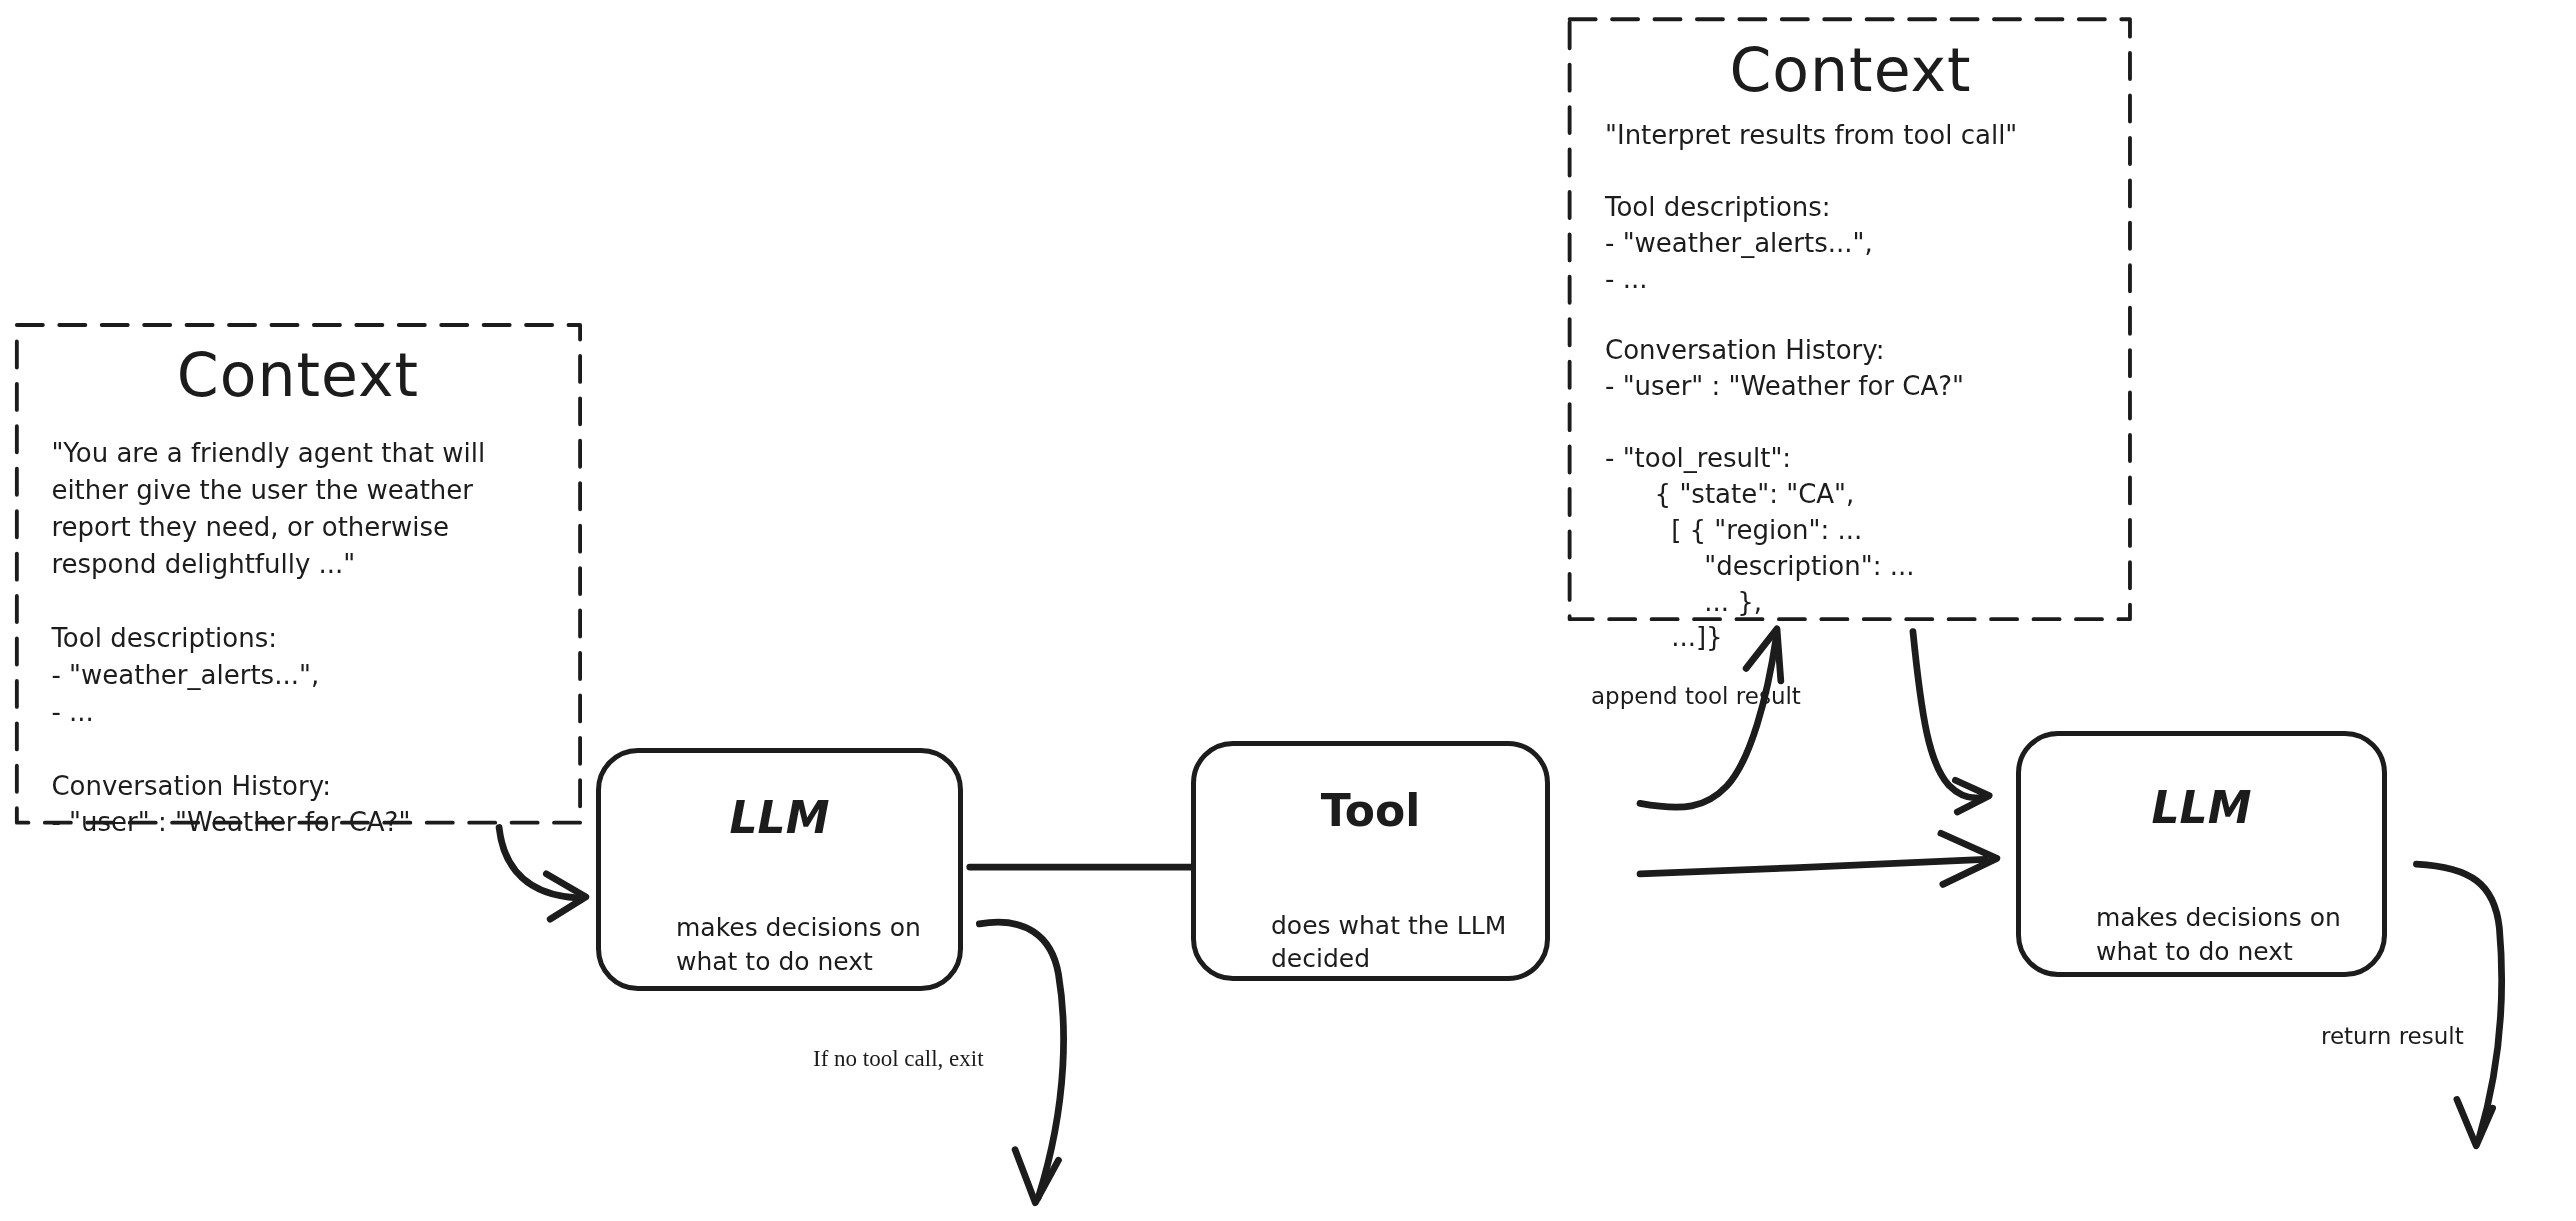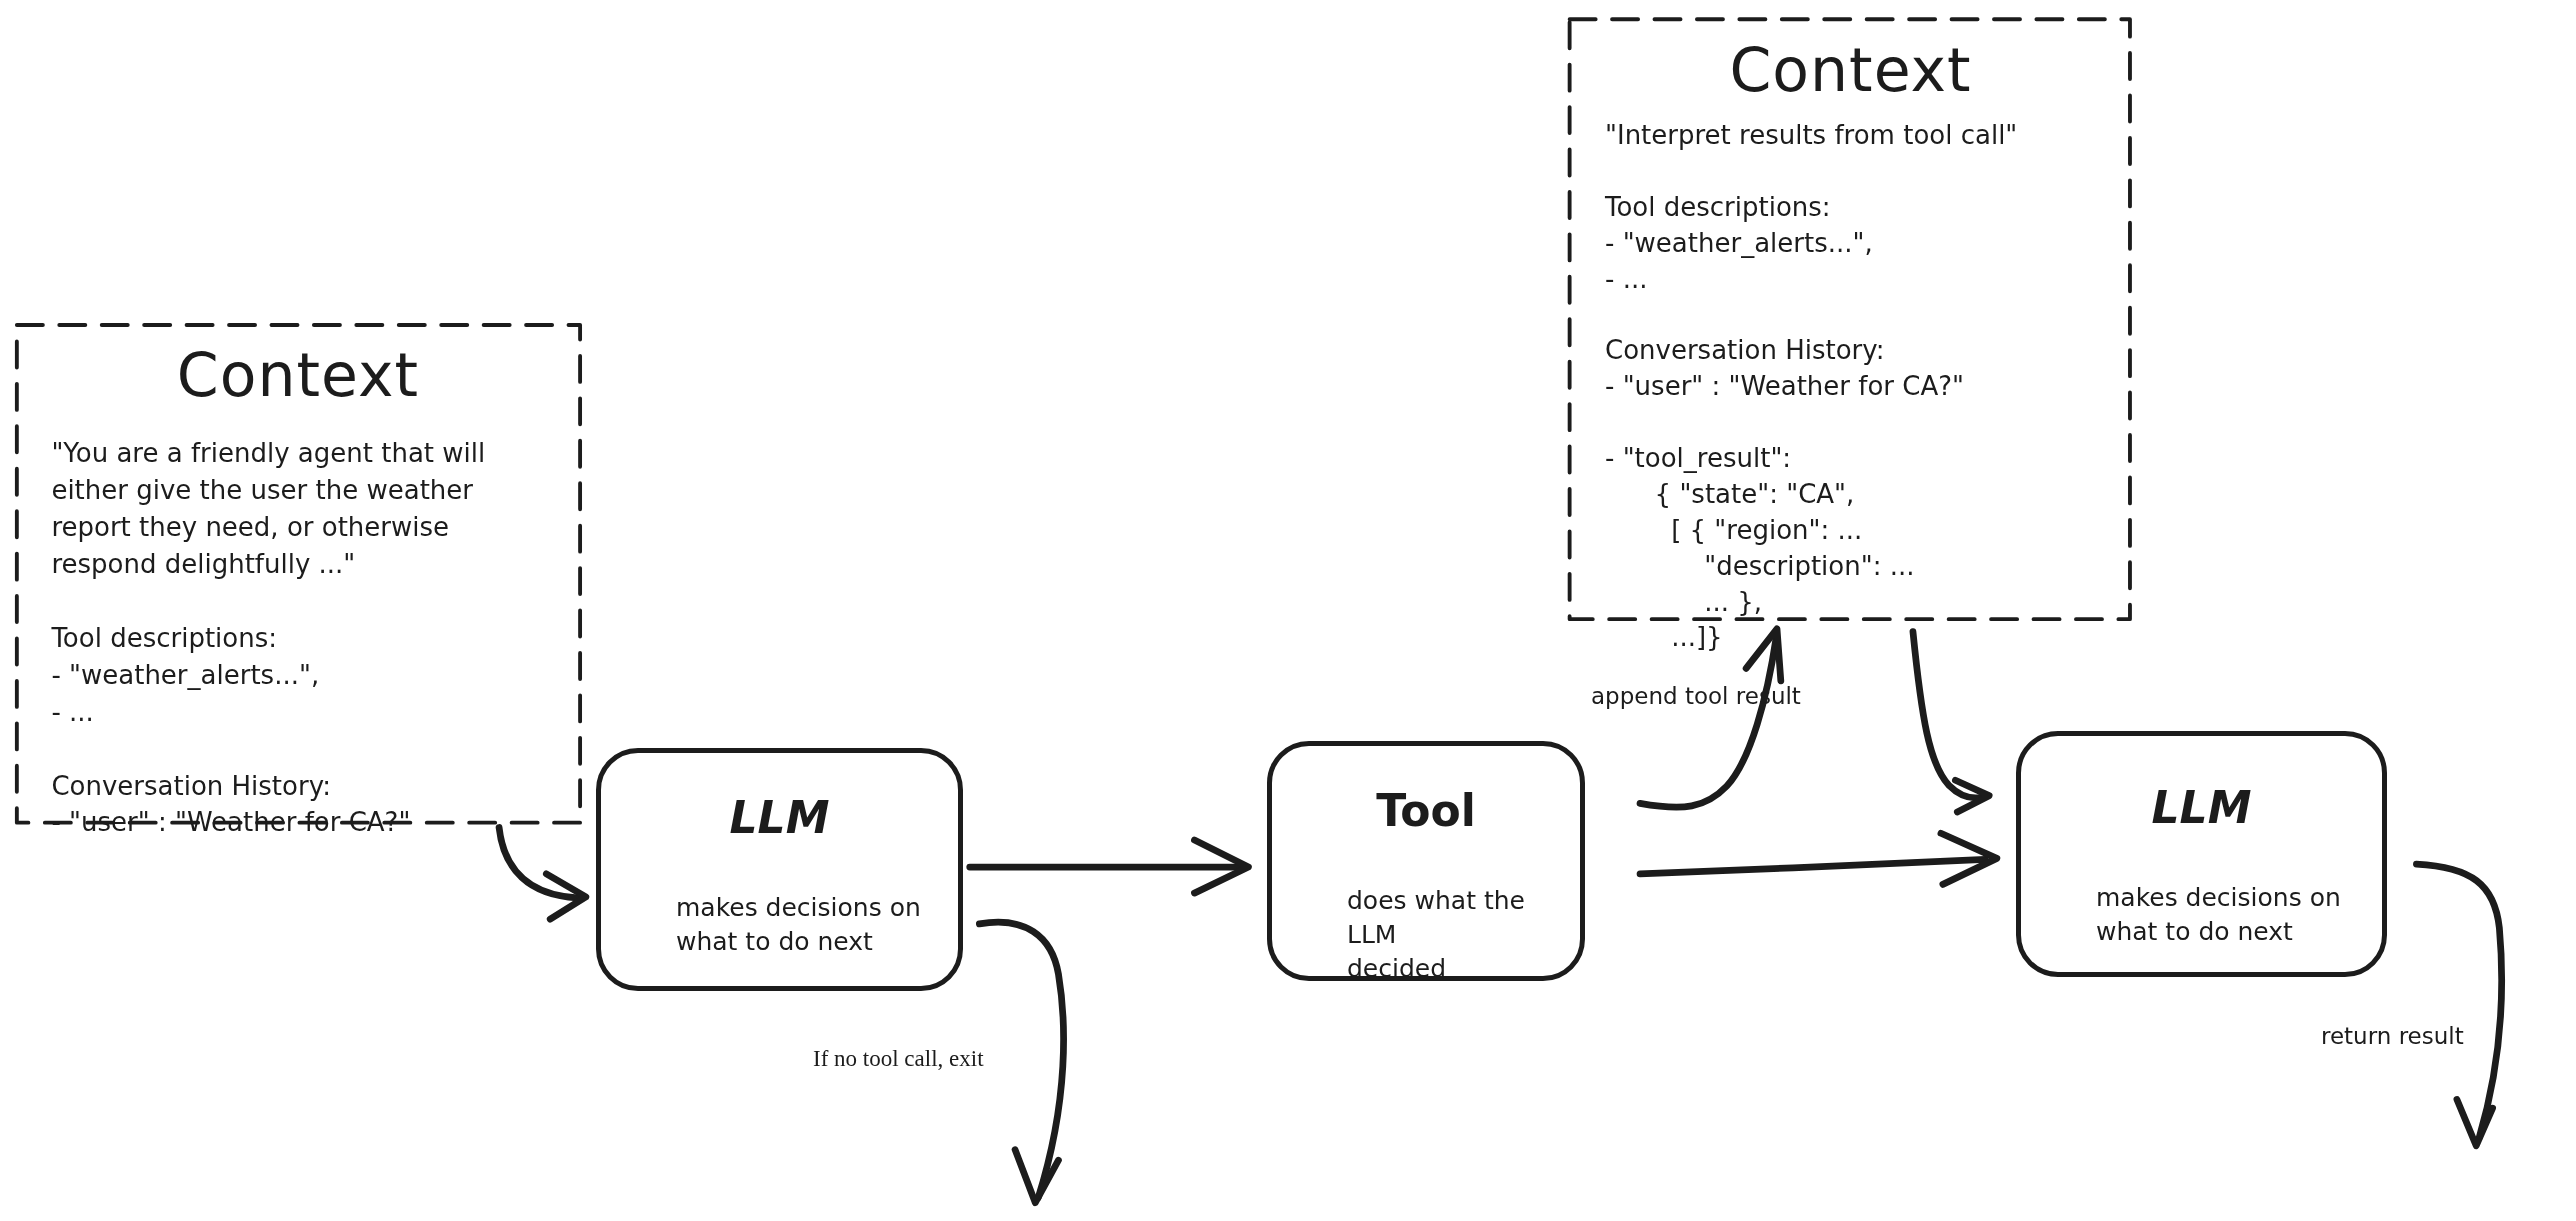--- a/index.html
+++ b/index.html
@@ -50,37 +50,38 @@
   #context-right { left: 1570px; top: 19.3px;  width: 561px; height: 600px; }
   #context-right .ctx-body { margin-top: 13.5px; line-height: 1.38; }
   .node {
     position: absolute;
     border: 5.8px solid #1c1c1c;
     border-radius: 42px;
     box-sizing: border-box;
     display: flex;
     flex-direction: column;
     background: #ffffff;
+    gap: 20px;
   }
   .node-title {
     font-size: 44px;
     font-weight: bold;
     align-self: center;
     margin-top: 39px;
   }
   .node.llm .node-title { font-style: italic; }
   .node-sub {
     font-size: 25px;
     line-height: 1.35;
     white-space: pre-wrap;
     margin-top: 48px;
     padding-left: 75px;
   }
   #llm-first  { left: 596px;  top: 748px; width: 367px; height: 243px; }
-  #tool-node  { left: 1267px; top: 741px; width: 318px; height: 240px; justify-content: space-between; }
+  #tool-node  { left: 1191px; top: 741px; width: 359px; height: 240px; justify-content: space-between; }
   #llm-second { left: 2016px; top: 731px; width: 371px; height: 246px; }
   #llm-second .node-title { margin-top: 46px; }
   .edge-label {
     position: absolute;
     font-size: 23px;
     white-space: nowrap;
   }
   #label-append  { left: 1591px; top: 683px;  }
   #label-exit    { left: 813px;  top: 1046px; font-family: Liberation Serif, serif; }
   #label-return  { left: 2321px; top: 1023px; }

